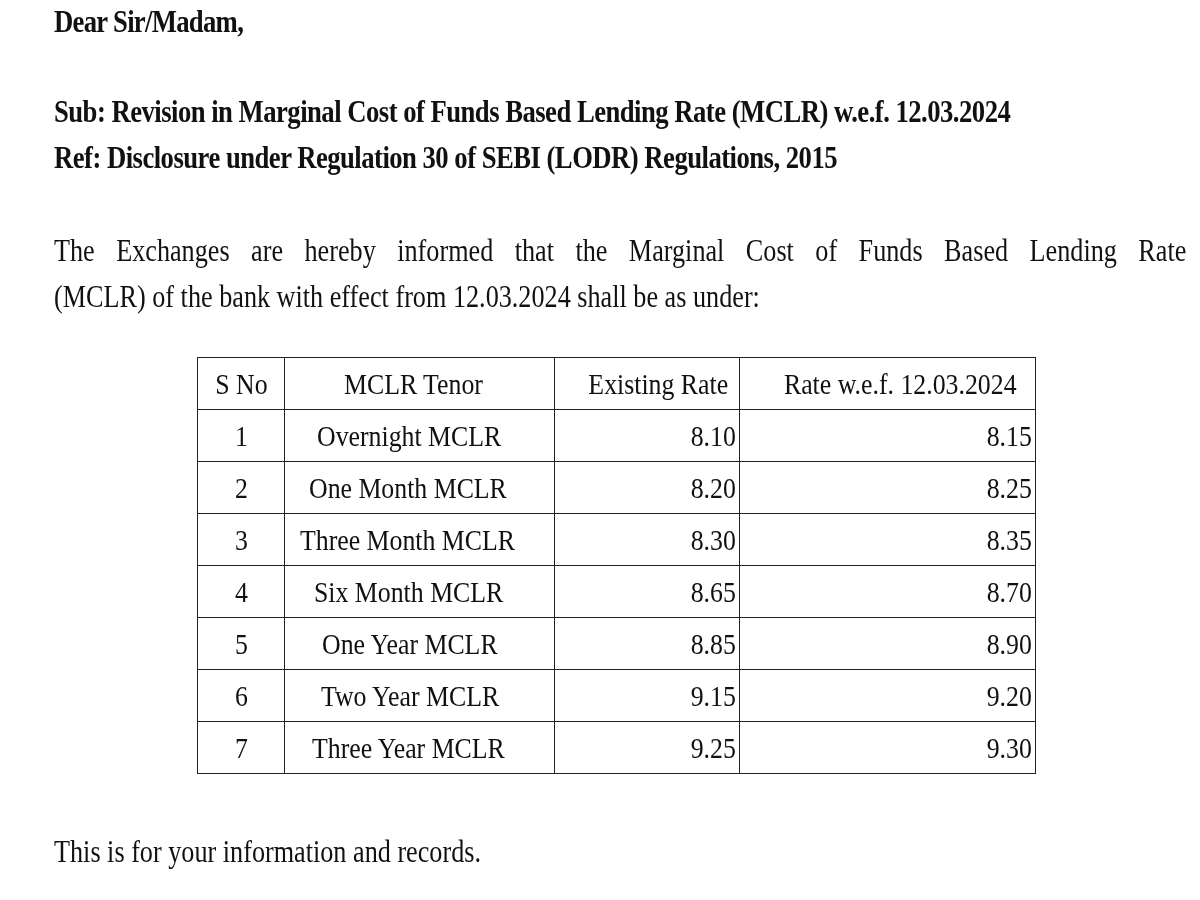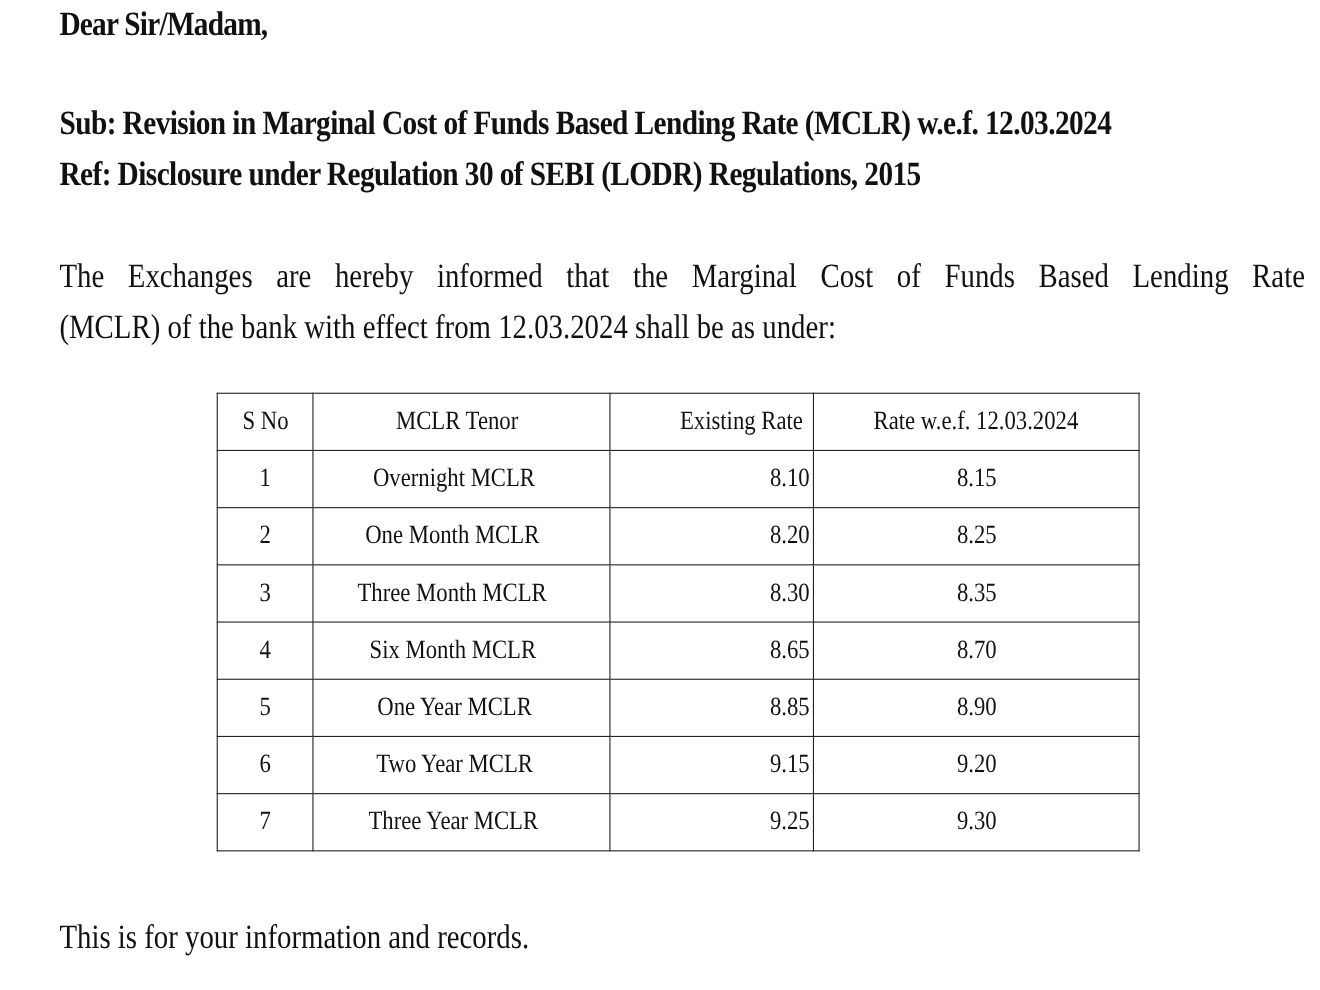--- a/index.html
+++ b/index.html
@@ -24,32 +24,32 @@
     .intro {
       position: absolute; left: 54px; top: 228px; width: 1340px;
       font-size: 31px; line-height: 46px; text-align: justify;
       transform: scaleX(0.845); transform-origin: left top;
     }
     .intro .l1 { display: block; text-align: justify; text-align-last: justify; white-space: nowrap; }
     .intro .l2 { display: block; white-space: nowrap; }
     table.rates {
       position: absolute; left: 197px; top: 357px;
       border-collapse: collapse;
-      font-size: 24px;
+      font-size: 30px;
     }
     table.rates td, table.rates th {
       border: 1.5px solid #222;
       height: 51px; padding: 0; font-weight: normal;
       white-space: nowrap;
     }
     .cell-inner { display: inline-block; transform: scaleX(0.86); transform-origin: left center; }
     .c-sno { width: 86px; text-align: center; }
     .c-tenor { width: 269px; text-align: center; }
     .c-exist { width: 184px; text-align: right; }
-    .c-new { width: 295px; text-align: center; }
+    .c-new { width: 295px; text-align: right; }
     .c-sno .cell-inner, .c-exist .cell-inner, .c-new .cell-inner { transform-origin: center center; }
     .c-tenor .cell-inner { margin-left: 10px; }
     td.c-new { font-weight: bold; }
     .closing {
       position: absolute; left: 54px; top: 834px;
       font-size: 31px; transform: scaleX(0.845); transform-origin: left top; white-space: nowrap;
     }
   </style>
 </head>
 <body>

